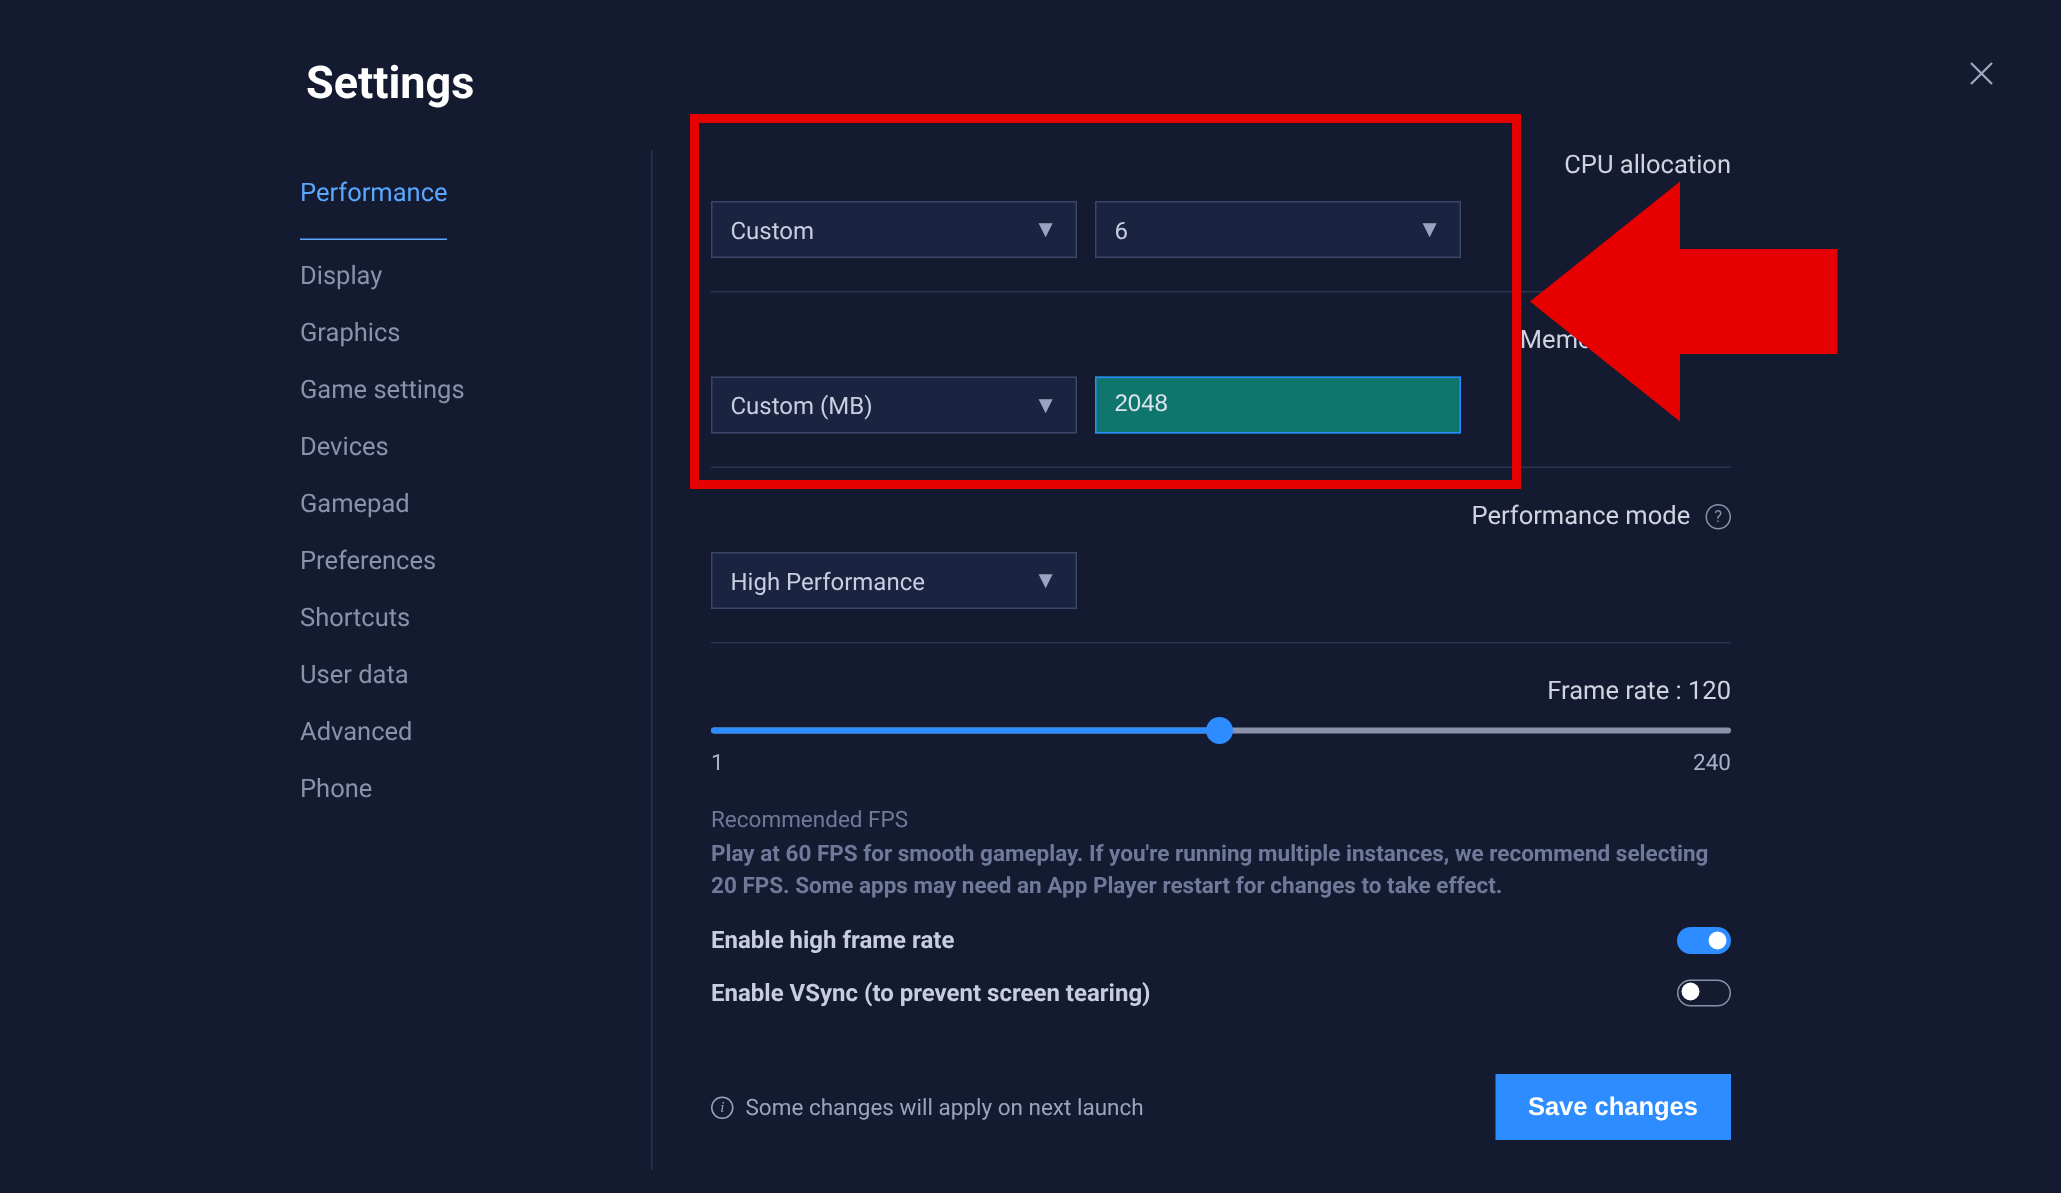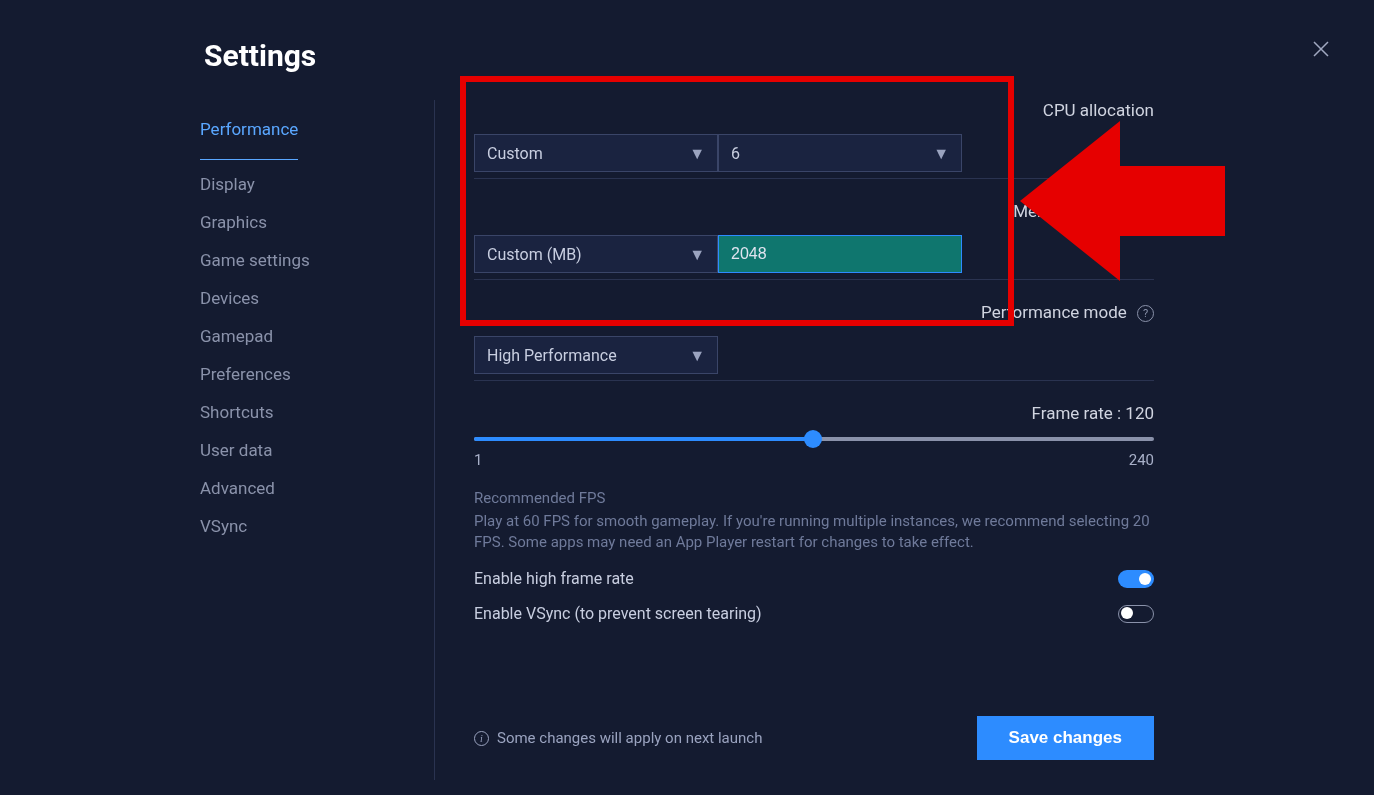--- a/index.html
+++ b/index.html
@@ -62,21 +62,22 @@
     width: 680px;
   }
   .section-label {
     color: #d0d4e0;
     font-size: 17px;
     margin-bottom: 14px;
     text-align: right;
   }
   .select-row {
     display: flex;
-    margin-bottom: 6px;
+    gap: 12px;
+    margin-bottom: 22px;
   }
   .select {
     background: #1a2340;
     border: 1px solid #3a4568;
     color: #c8cee0;
     height: 38px;
     padding: 0 12px;
     display: flex;
     align-items: center;
     justify-content: space-between;
@@ -153,30 +154,32 @@
   .hint-title {
     color: #6f7a9a;
     font-size: 15px;
     margin-top: 20px;
   }
   .hint-text {
     color: #6f7a9a;
     font-size: 15px;
     line-height: 1.4;
     margin-top: 4px;
+    font-weight: bold;
   }
   .toggle-row {
     display: flex;
     justify-content: space-between;
     align-items: center;
     margin-top: 16px;
   }
   .toggle-label {
     color: #c8cee0;
     font-size: 16px;
+    font-weight: bold;
   }
   .toggle {
     width: 36px;
     height: 18px;
     border-radius: 9px;
     position: relative;
     cursor: pointer;
   }
   .toggle.on { background: #2d8cff; }
   .toggle.off { background: transparent; border: 1.5px solid #8a92aa; }
@@ -215,21 +218,21 @@
     align-items: center;
     justify-content: center;
     font-size: 10px;
     font-style: italic;
     font-family: Georgia, serif;
   }
   .save-btn {
     background: #2d8cff;
     color: #ffffff;
     border: none;
-    padding: 12px 32px;
+    padding: 12px 22px;
     font-size: 17px;
     font-weight: 600;
     cursor: pointer;
   }
   
   .red-box {
     position: absolute;
     top: 76px;
     left: 460px;
     width: 554px;
@@ -259,21 +262,21 @@
   <a class="sidebar-item active">Performance</a>
   <a class="sidebar-item">Display</a>
   <a class="sidebar-item">Graphics</a>
   <a class="sidebar-item">Game settings</a>
   <a class="sidebar-item">Devices</a>
   <a class="sidebar-item">Gamepad</a>
   <a class="sidebar-item">Preferences</a>
   <a class="sidebar-item">Shortcuts</a>
   <a class="sidebar-item">User data</a>
   <a class="sidebar-item">Advanced</a>
-  <a class="sidebar-item">VSync</a>
+  <a class="sidebar-item">Phone</a>
 </nav>
 
 <div class="divider-v"></div>
 
 <div class="main">
 
   <div class="section-label">CPU allocation</div>
   <div class="select-row">
     <div class="select">
       <span>Custom</span>

